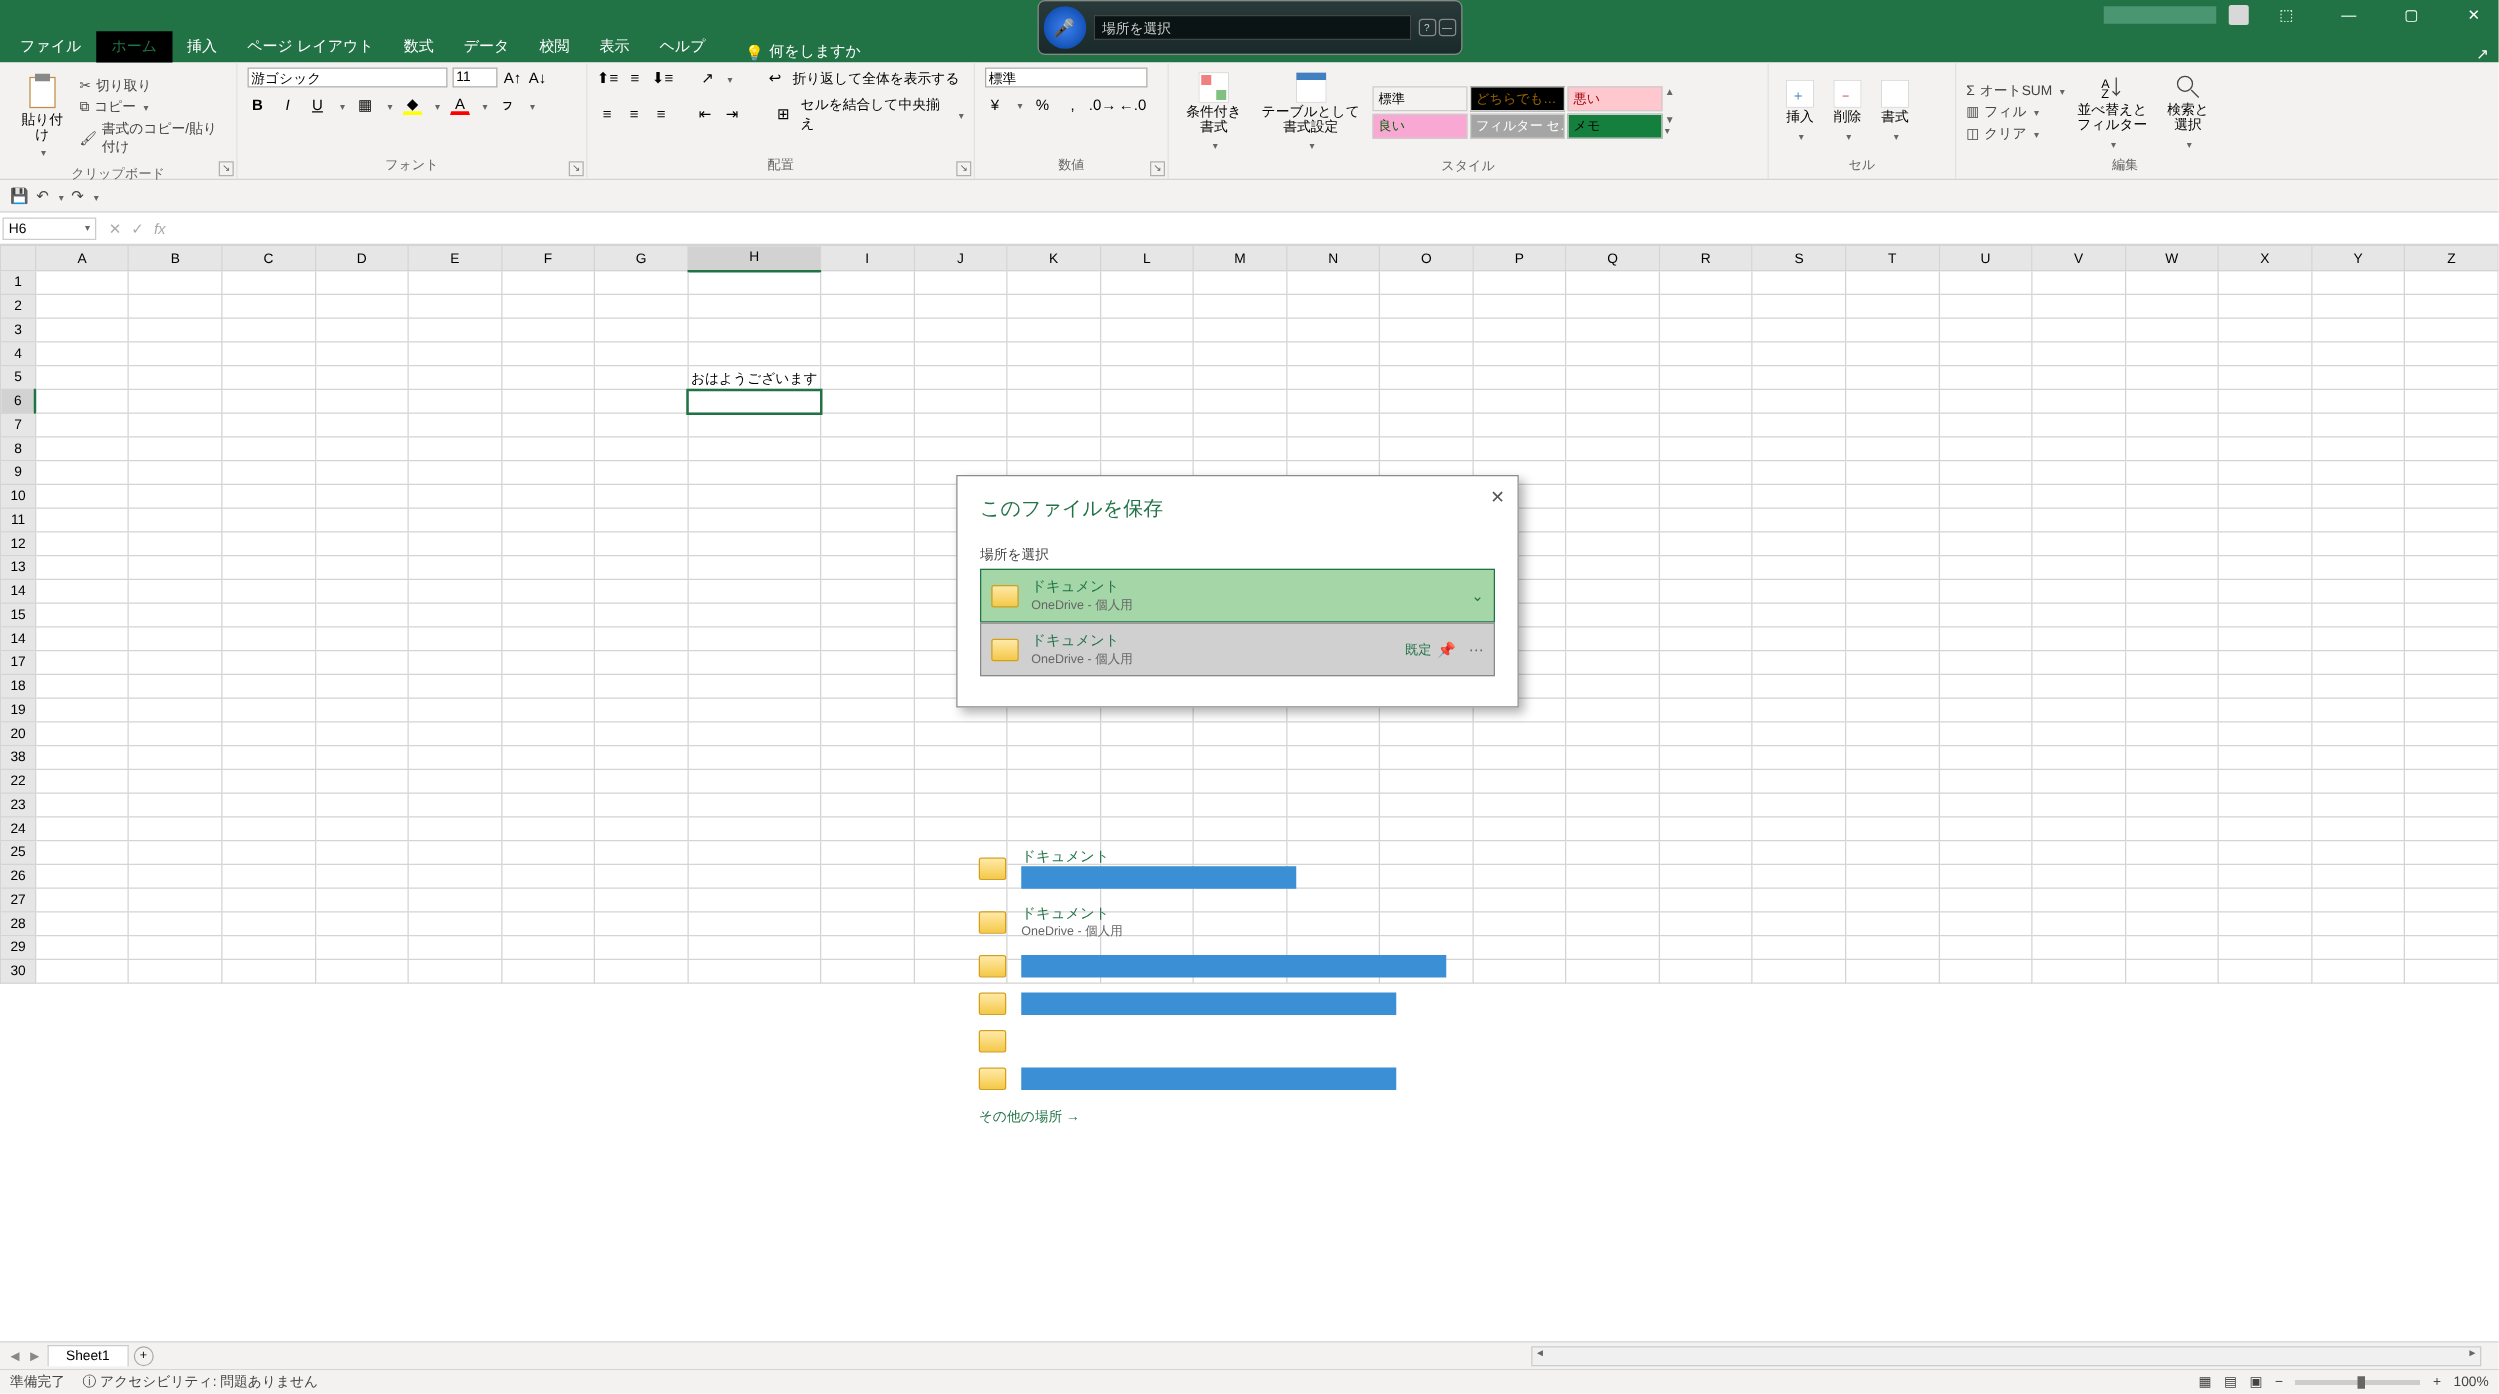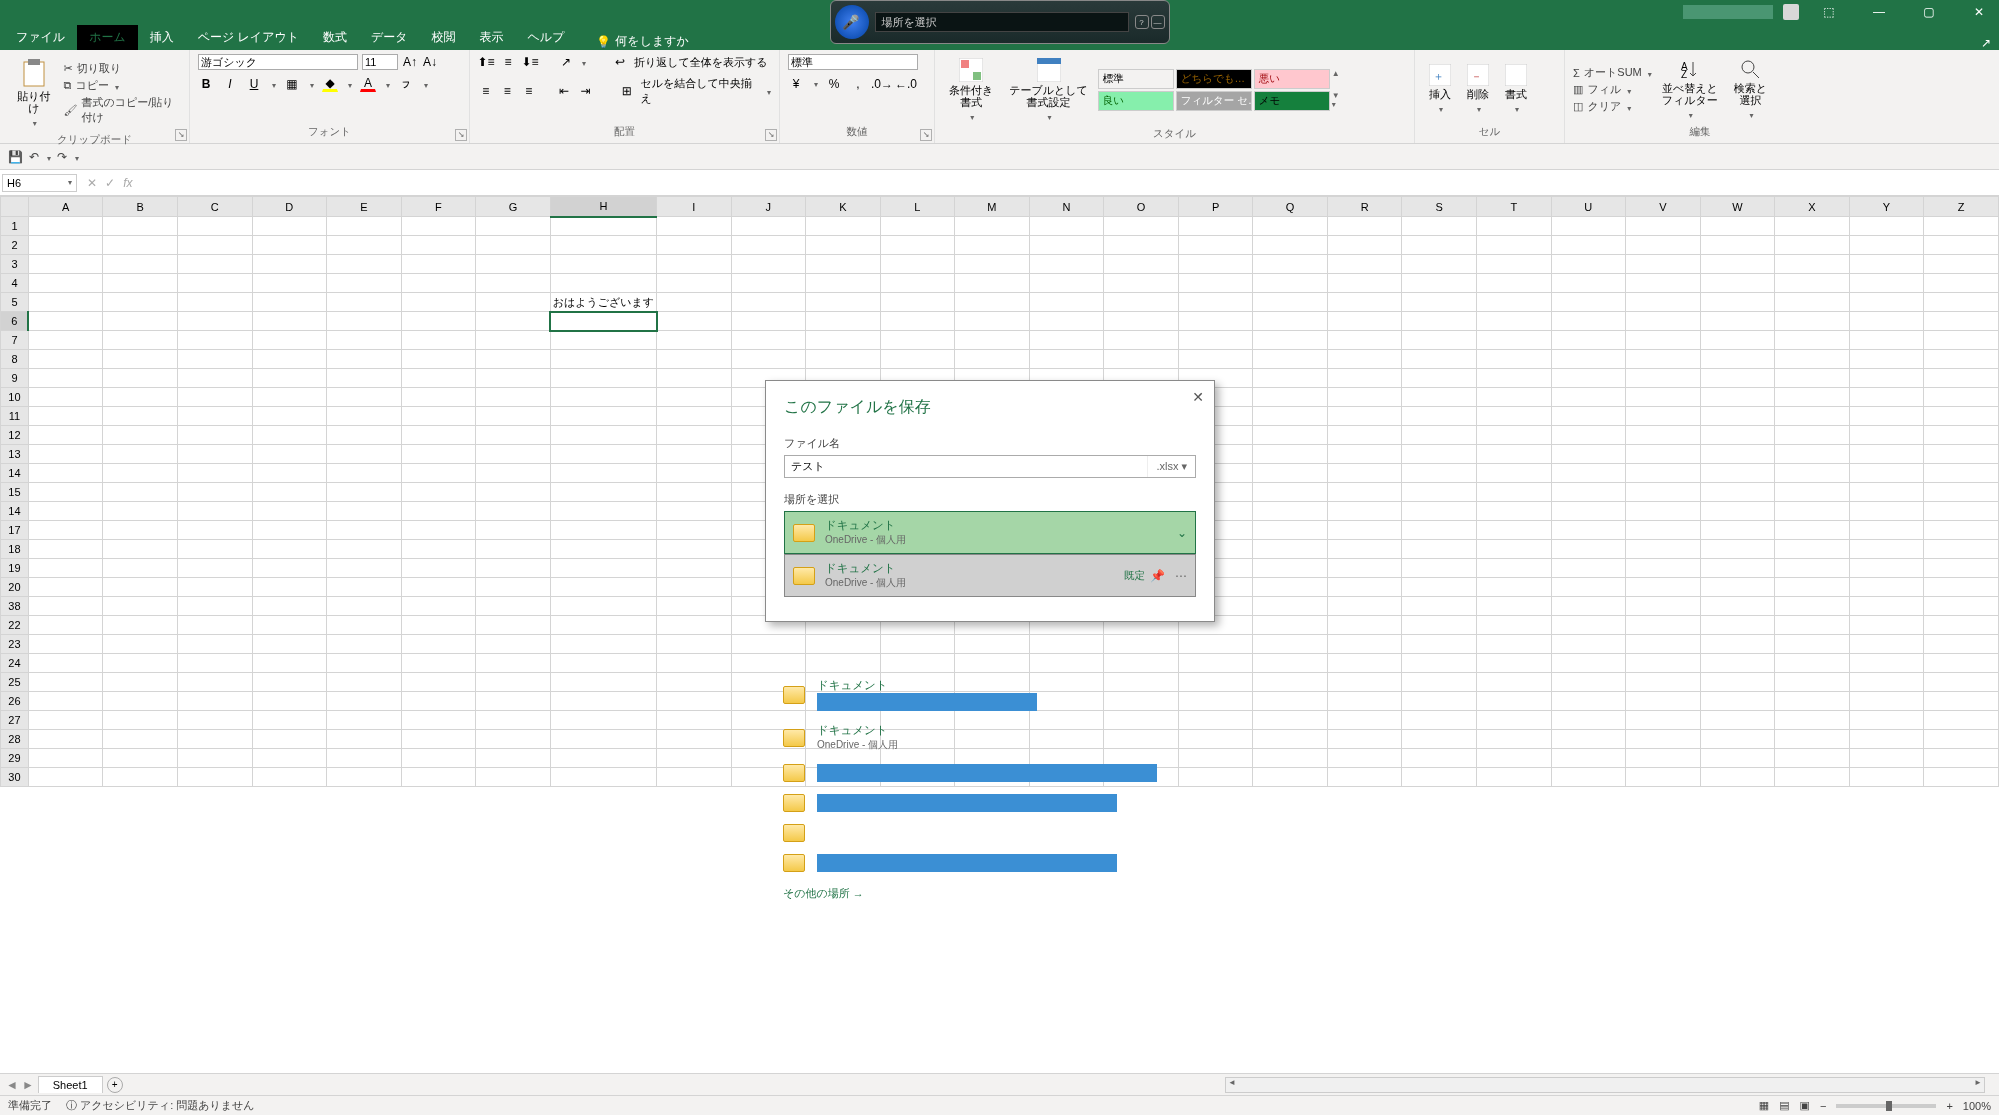--- a/index.html
+++ b/index.html
@@ -277,21 +277,21 @@
       <div style="display:flex;flex-direction:column;gap:2px">
         <div class="style-row">
           <div class="style-box">標準</div>
           <div class="style-box" style="background:#000000;color:#9c6500">どちらでも…</div>
           <div class="style-box" style="background:#ffc7ce;color:#9c0006">悪い</div>
           <div style="display:flex;flex-direction:column;font-size:8px;color:#666">
               <span>▲</span>
             </div>
         </div>
         <div class="style-row">
-          <div class="style-box" style="background:#86efac;color:#006100">良い</div>
+          <div class="style-box" style="background:#f9a8d4;color:#006100">良い</div>
           <div class="style-box" style="background:#a5a5a5;color:#fff">フィルター セ…</div>
           <div class="style-box" style="background:#15803d">メモ</div>
           <div style="display:flex;flex-direction:column;font-size:8px;color:#666">
               <span>▼</span>
               <span>▾</span>
             </div>
         </div>
       </div>
     </div>
     <div class="group-label">スタイル</div>
@@ -1321,27 +1321,20 @@
     <div class="zoom-slider"></div>
     <span>+</span>
     <span>100%</span>
   </div>
 </div>
 
 <div class="dialog">
   <div class="dialog-close">✕</div>
   <h3>このファイルを保存</h3>
   <div class="dlg-row">
-    <div class="dlg-label">ファイル名</div>
-    <div class="file-input">
-      <input value="テスト" style="">
-      <div class="file-ext"><span>.xlsx</span> ▾</div>
-    </div>
-  </div>
-  <div class="dlg-row">
     <div class="dlg-label">場所を選択</div>
     <div class="loc-selected">
       <div class="folder-icon"></div>
       <div>
         <div class="loc-name">ドキュメント</div>
         <div class="loc-sub">OneDrive - 個人用</div>
       </div>
       <div class="chev">⌄</div>
     </div>
     <div class="loc-item">

